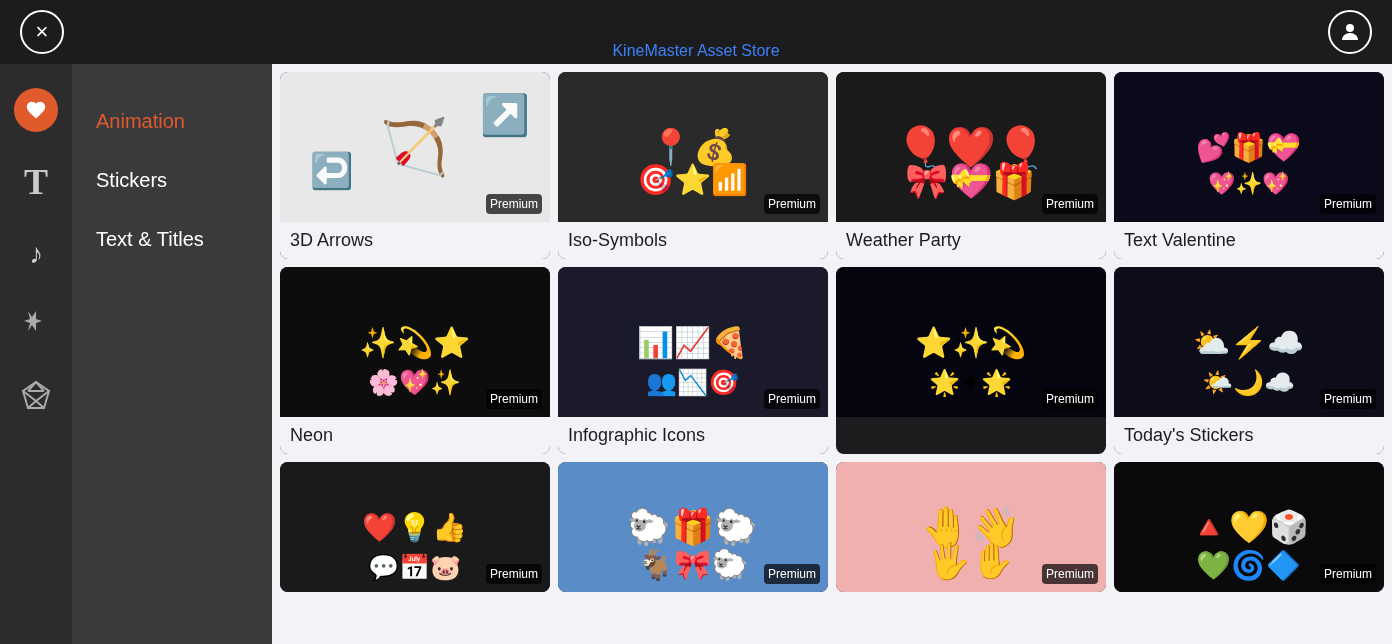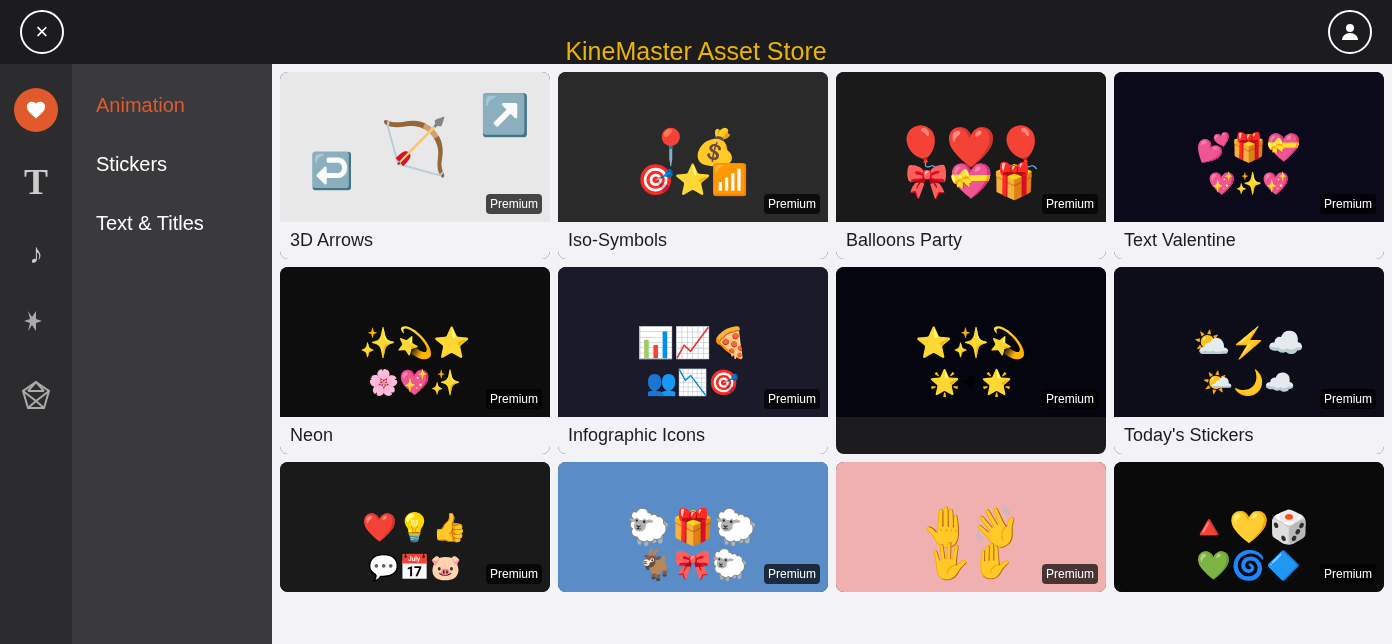--- a/index.html
+++ b/index.html
@@ -17,22 +17,22 @@
     .header {
       background: #1c1c1e;
       height: 64px;
       display: flex;
       align-items: center;
       justify-content: center;
       position: relative;
       flex-shrink: 0;
     }
     .header-title {
-      color: #eab308;
-      font-size: 25px;
+      color: #3b82f6;
+      font-size: 16px;
       font-weight: 500;
       margin-top: 38px;
     }
     .close-btn {
       position: absolute;
       left: 20px;
       width: 44px;
       height: 44px;
       border-radius: 50%;
       border: 2px solid #fff;
@@ -92,21 +92,21 @@
     .sidebar-icon-item.active {
       color: #fff;
     }
 
     
     .sidebar-nav {
       width: 200px;
       background: #3a3a3c;
       display: flex;
       flex-direction: column;
-      padding-top: 12px;
+      padding-top: 28px;
       flex-shrink: 0;
     }
     .nav-item {
       padding: 18px 24px;
       color: #fff;
       font-size: 20px;
       font-weight: 500;
       cursor: pointer;
     }
     .nav-item.active {
@@ -367,21 +367,21 @@
         </div>
         <div class="asset-name">Iso-Symbols</div>
       </div>
 
       <div class="asset-card">
         <div class="asset-thumbnail thumb-balloons">
           <span style="font-size:40px;">🎈❤️🎈</span>
           <span style="font-size:35px;position:absolute;bottom:20px;">🎀💝🎁</span>
           <div class="asset-badge">Premium</div>
         </div>
-        <div class="asset-name">Balloons Party</div>
+        <div class="asset-name">Weather Party</div>
       </div>
 
       <div class="asset-card">
         <div class="asset-thumbnail thumb-neon">
           <span style="font-size:28px;color:#ff69b4;">💕🎁💝</span>
           <span style="font-size:22px;position:absolute;bottom:25px;color:#ff69b4;">💖✨💖</span>
           <div class="asset-badge">Premium</div>
         </div>
         <div class="asset-name">Text Valentine</div>
       </div>

